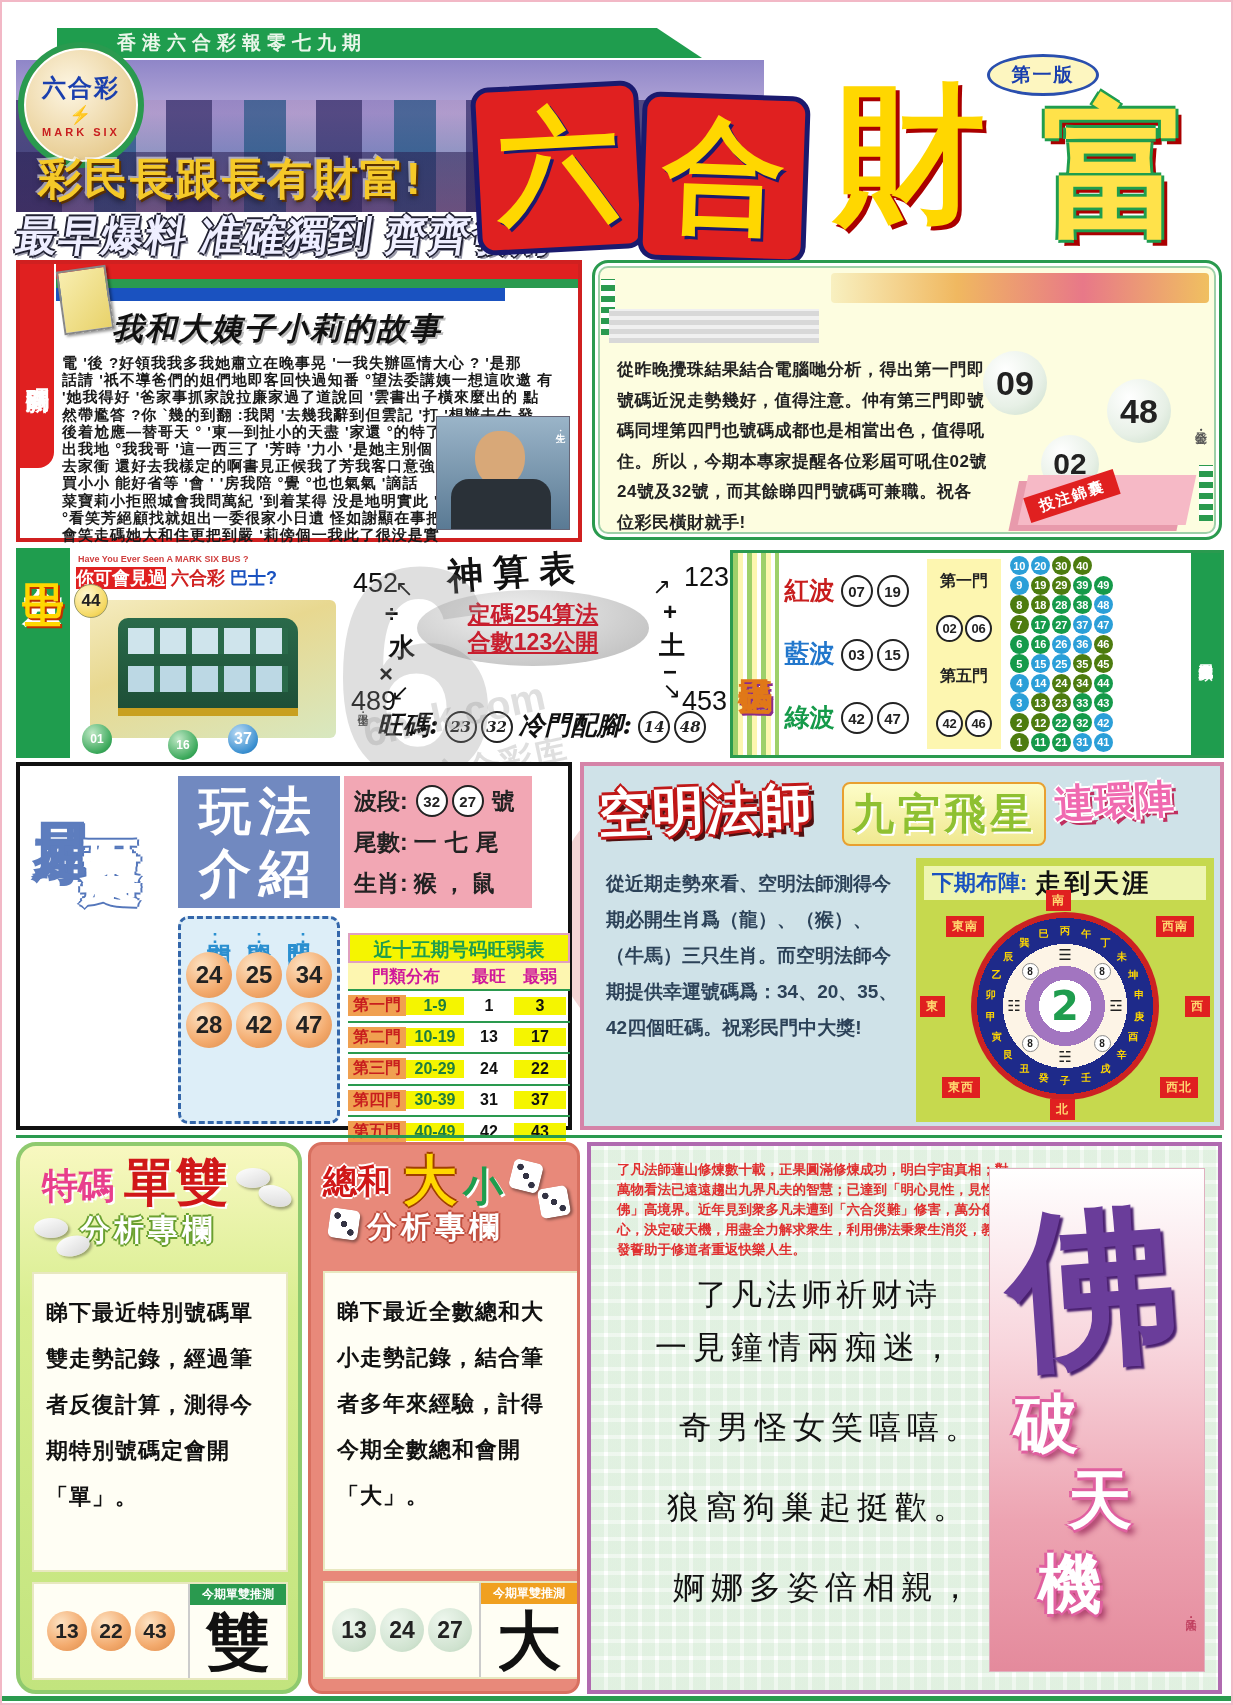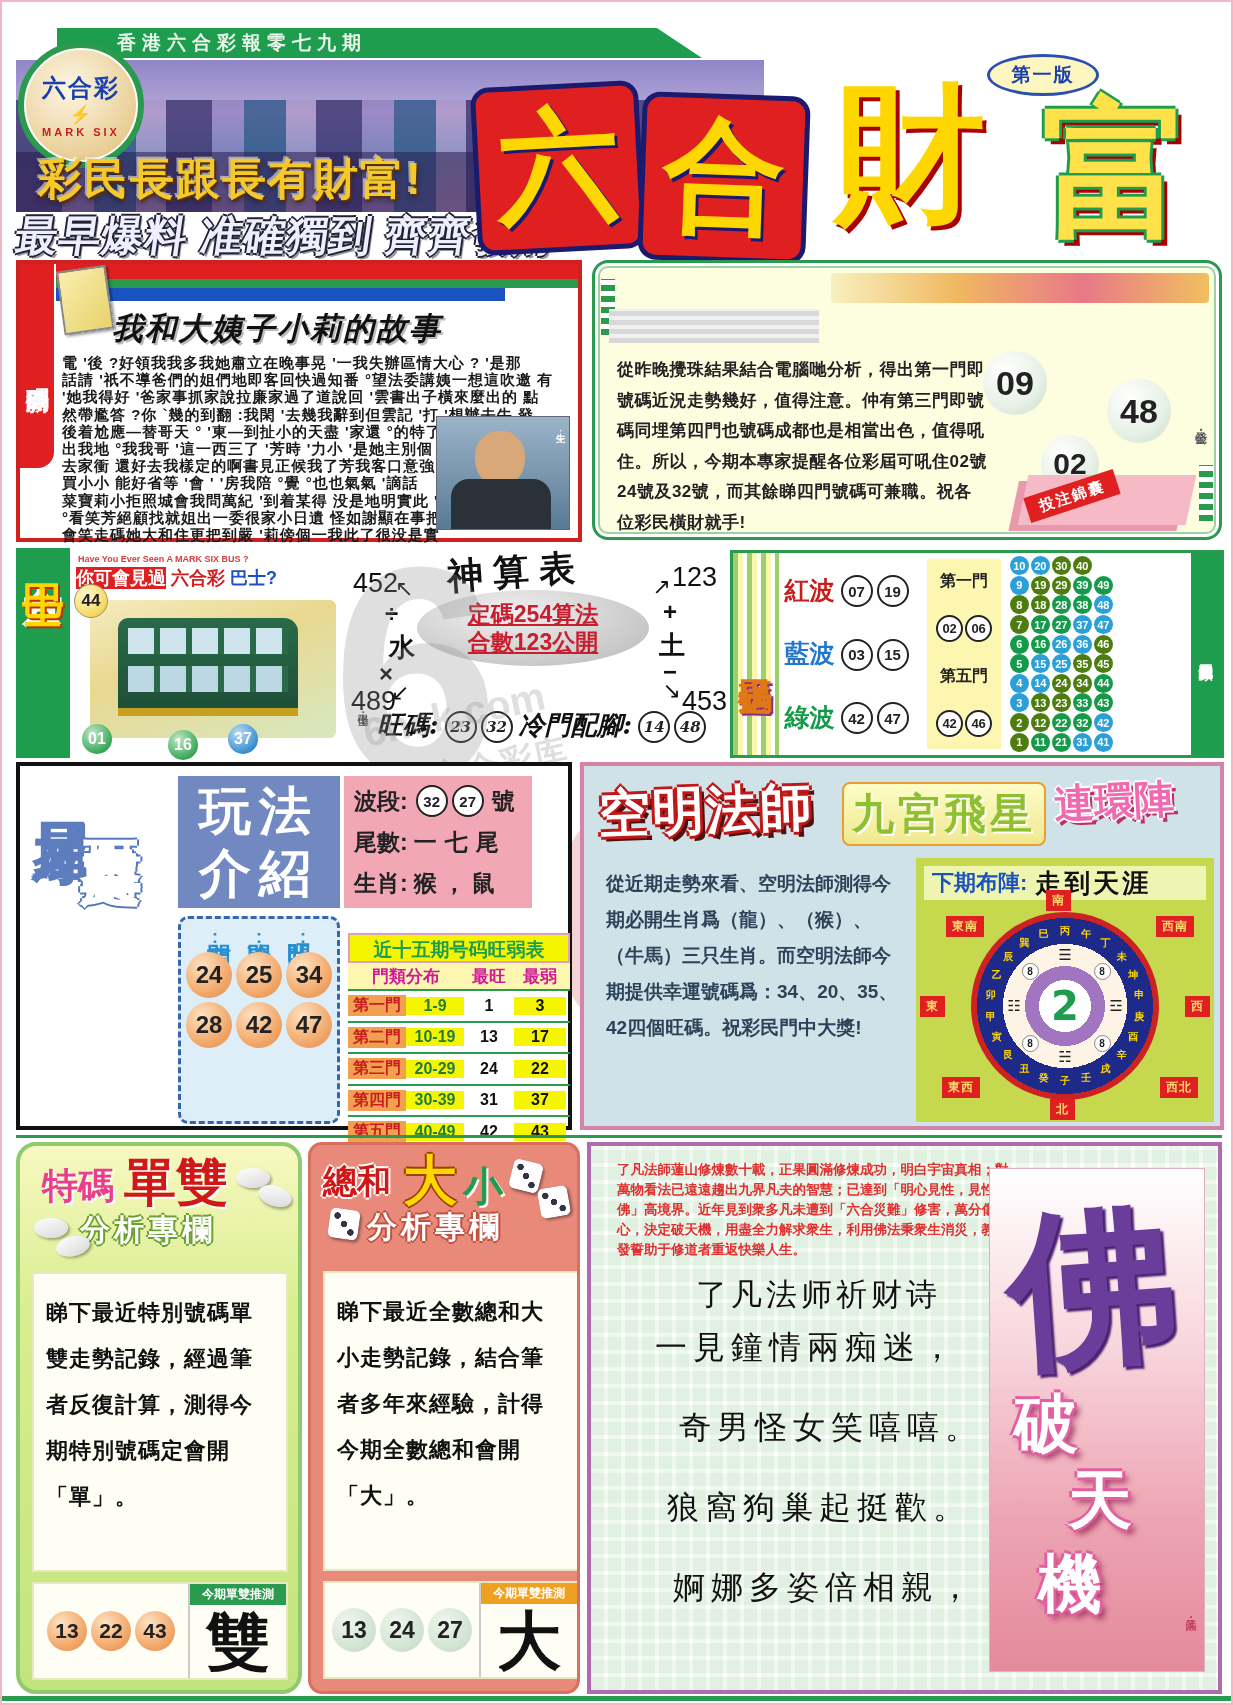--- a/index.html
+++ b/index.html
@@ -7,21 +7,21 @@
   .abs{position:absolute;}
   .vtext{writing-mode:vertical-rl;text-orientation:upright;}
   .ball{display:inline-flex;align-items:center;justify-content:center;border-radius:50%;font-weight:bold;color:#222;}
   .ball.orange{background:radial-gradient(circle at 35% 30%,#fde2c2,#f3aa6d 60%,#dd8a49);width:46px;height:46px;font-size:24px;margin:2px;}
   .ball.orangesm{background:radial-gradient(circle at 35% 30%,#fde2c2,#f3aa6d 60%,#dd8a49);width:40px;height:40px;font-size:21px;margin:2px;}
   .ball.pale{background:radial-gradient(circle at 35% 30%,#ffffff,#e7f0e6 60%,#c8dcc8);width:64px;height:64px;font-size:34px;}
   .ball.palegrn{background:radial-gradient(circle at 35% 30%,#eef7ee,#cfe2cf 70%,#b7d2b7);width:44px;height:44px;font-size:23px;margin:2px;}
   .ball.outline{background:#fff;border:2px solid #222;width:28px;height:28px;font-size:15px;margin:0 2px;}
   .ball.outlinesm{background:#fff;border:2px solid #222;width:23px;height:23px;font-size:13px;margin:0 1px;}
   .ball.busy{background:radial-gradient(circle at 35% 30%,#fff8d0,#f5d860 70%,#d8b030);width:32px;height:32px;font-size:17px;border:1px solid #996;}
-  .ball.busg{background:radial-gradient(circle at 35% 30%,#bfe8c5,#3aa85a 70%,#1d7e3c);width:30px;height:30px;font-size:16px;color:#fff;}
+  .ball.busg{background:radial-gradient(circle at 35% 30%,#bfe8c5,#3aa85a 70%,#1d7e3c);width:30px;height:30px;font-size:12px;color:#fff;}
   .ball.busb{background:radial-gradient(circle at 35% 30%,#bcdcf5,#3a8fd0 70%,#1f6aa8);width:30px;height:30px;font-size:16px;color:#fff;}
   .gball{width:19px;height:19px;border-radius:50%;color:#fff;font-size:11px;font-weight:bold;display:inline-flex;align-items:center;justify-content:center;margin:0 1px;}
   .gball.r{background:#4d7c0f}.gball.b{background:#2b9fd8}.gball.g{background:#159a4a}
   .grid-row{height:19.6px;display:flex;align-items:center;}
   
   .ribbon{left:55px;top:26px;width:645px;height:30px;background:#1f9d4e;clip-path:polygon(0 0,93% 0,100% 100%,0 100%);color:#eaf6ea;font-size:19px;font-weight:bold;letter-spacing:6px;display:flex;align-items:center;padding-left:60px;box-sizing:border-box;}
   .logo{left:16px;top:40px;width:114px;height:114px;border-radius:50%;border:6px solid #2a9a4f;background:radial-gradient(circle at 40% 35%,#fdf6e3,#e0bd74);display:flex;flex-direction:column;align-items:center;justify-content:center;box-shadow:0 0 0 2px #fff inset;}
   .logo .t1{color:#1a3fae;font-weight:bold;font-size:24px;letter-spacing:2px;}
   .logo .t2{color:#c81e1e;font-weight:bold;font-size:11px;letter-spacing:3px;}
   .skyline{left:14px;top:58px;width:748px;height:152px;background:linear-gradient(180deg,#8f86c8 0%,#b5a8d8 35%,#7f9cc8 60%,#c88fb0 100%);overflow:hidden;}
@@ -279,21 +279,21 @@
       <span>定碼254算法</span>
       <span>合數123公開</span>
     </div>
     <span class="abs god-n" style="left:6px;top:20px;">452</span>
     <span class="abs god-arrow" style="left:48px;top:28px;">↖</span>
     <span class="abs god-op" style="left:38px;top:52px;">÷</span>
     <span class="abs god-cn" style="left:42px;top:82px;">水</span>
     <span class="abs god-op" style="left:32px;top:112px;">×</span>
     <span class="abs god-arrow" style="left:44px;top:132px;">↙</span>
     <span class="abs god-n" style="left:4px;top:138px;">489</span>
-    <span class="abs god-n" style="right:12px;top:14px;">123</span>
+    <span class="abs god-n" style="right:0;top:14px;">123</span>
     <span class="abs god-arrow" style="right:58px;top:26px;">↗</span>
     <span class="abs god-op" style="right:52px;top:50px;">+</span>
     <span class="abs god-cn" style="right:44px;top:80px;">土</span>
     <span class="abs god-op" style="right:52px;top:110px;">−</span>
     <span class="abs god-arrow" style="right:48px;top:130px;">↘</span>
     <span class="abs god-n" style="right:2px;top:138px;">453</span>
     <div class="abs god-sign vtext">巴士佬・</div>
     <div class="abs god-bottom">
       <span>旺碼:</span>
       <span><span class="ball outline">23</span><span class="ball outline">32</span></span>

